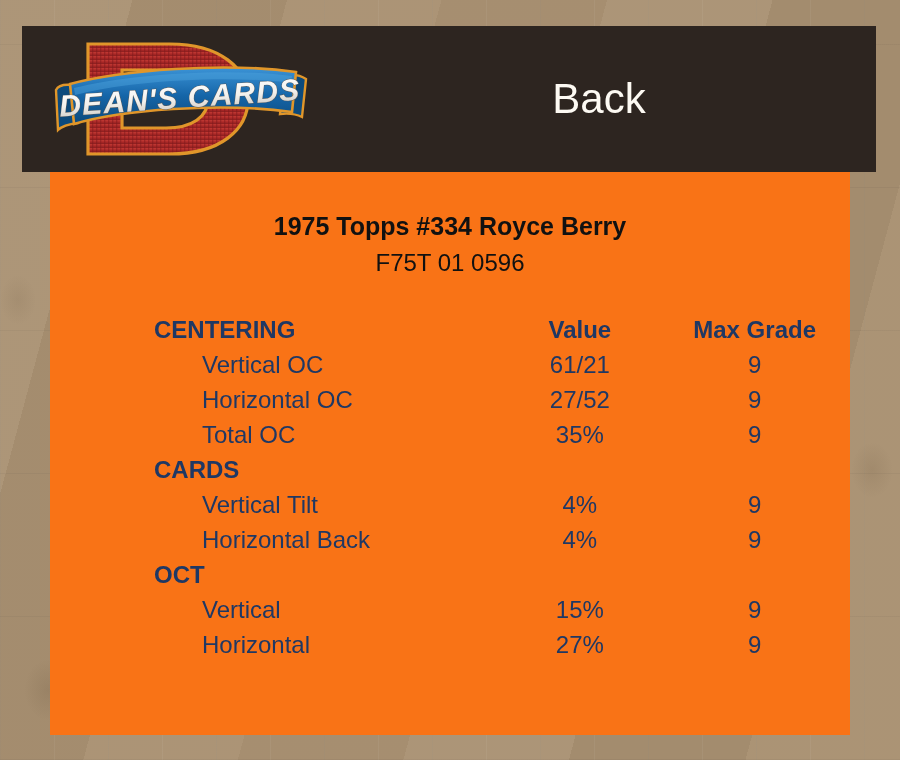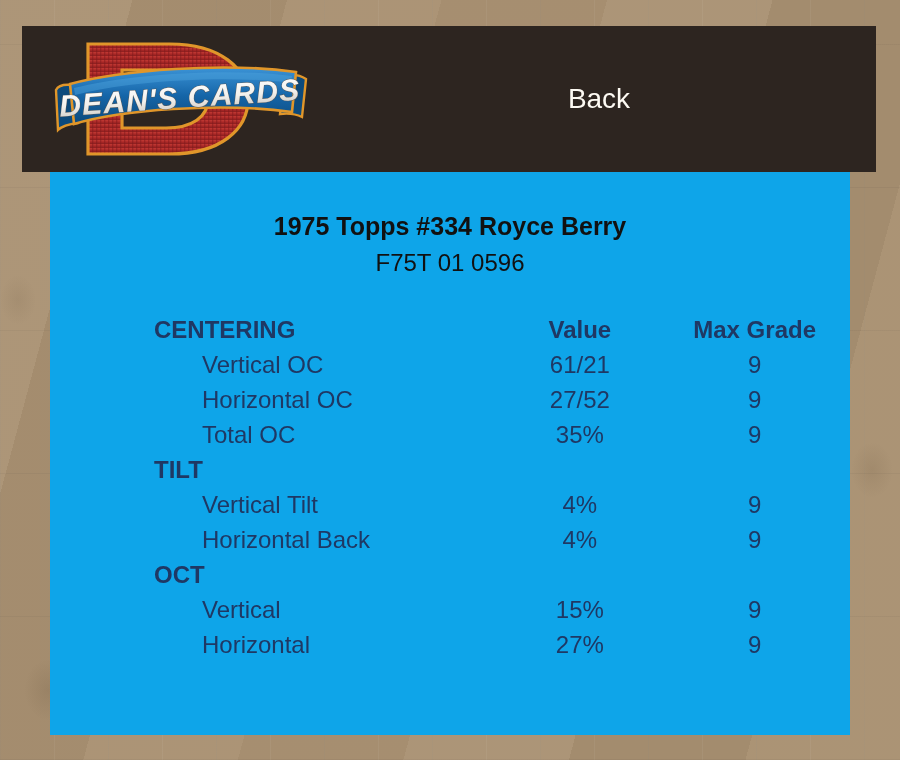--- a/index.html
+++ b/index.html
@@ -76,34 +76,34 @@
   #grading-title {
     color: #fdfaf3;
     font-size: 46px;
     line-height: 54px;
     letter-spacing: 0.5px;
     font-weight: 400;
     white-space: nowrap;
   }
   #grading-subtitle {
     color: #fdfaf3;
-    font-size: 28px;
+    font-size: 42px;
     line-height: 42px;
     font-weight: 400;
     white-space: nowrap;
   }
 
   
   #content-panel {
     position: absolute;
     left: 50px;
     top: 172px;
     width: 800px;
     height: 563px;
-    background: #0ea5e9;
+    background: #f97316;
     z-index: 2;
   }
 
   #card-title {
     text-align: center;
     margin-top: 38px;
     color: #111111;
     font-size: 25px;
     font-weight: bold;
     line-height: 32px;
@@ -238,21 +238,21 @@
           <td class="col-label">Horizontal OC</td>
           <td class="col-value">27/52</td>
           <td class="col-grade">9</td>
         </tr>
         <tr class="data-row">
           <td class="col-label">Total OC</td>
           <td class="col-value">35%</td>
           <td class="col-grade">9</td>
         </tr>
         <tr class="section-row">
-          <td class="col-label">TILT</td>
+          <td class="col-label">CARDS</td>
           <td class="col-value"></td>
           <td class="col-grade"></td>
         </tr>
         <tr class="data-row">
           <td class="col-label">Vertical Tilt</td>
           <td class="col-value">4%</td>
           <td class="col-grade">9</td>
         </tr>
         <tr class="data-row">
           <td class="col-label">Horizontal Back</td>

